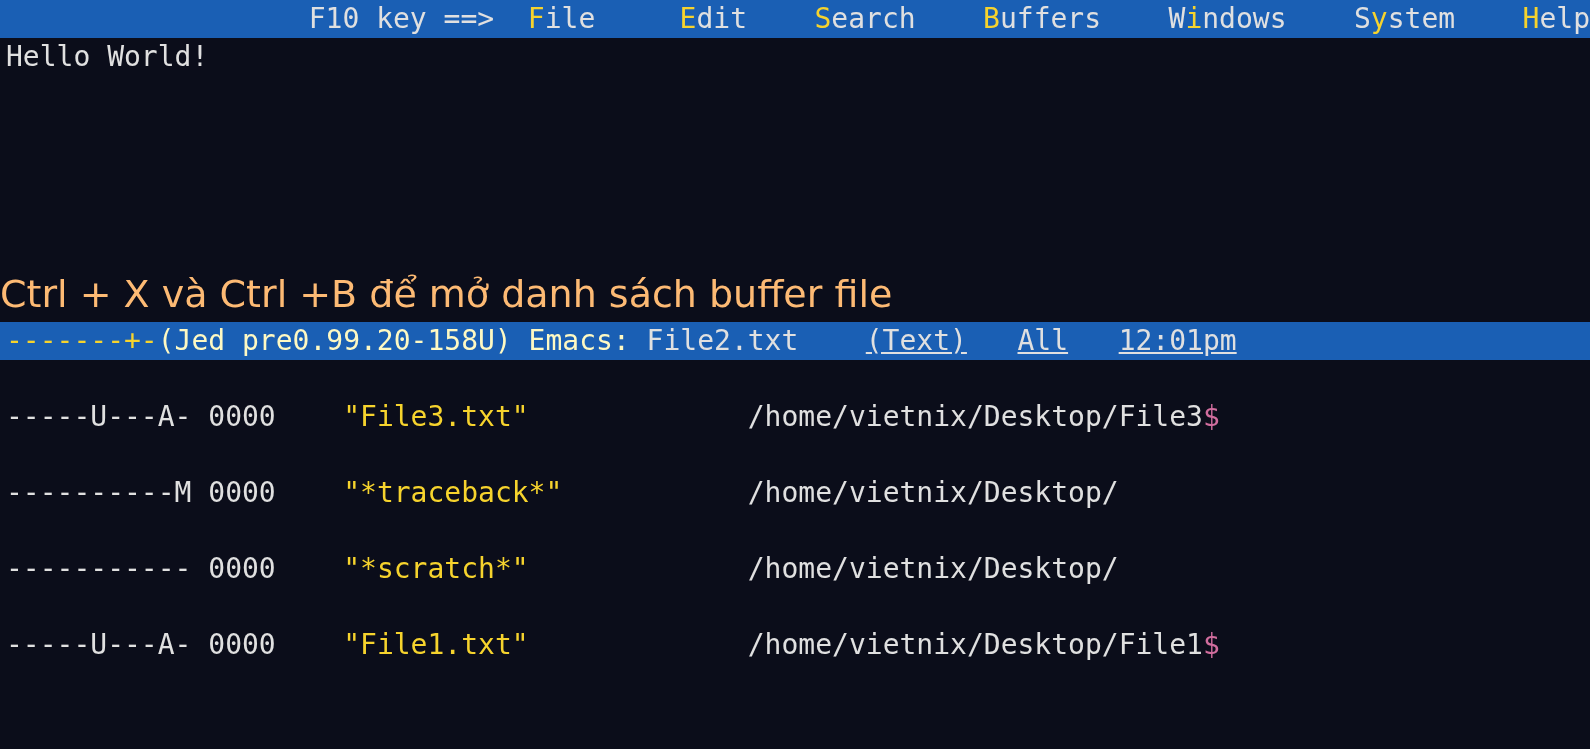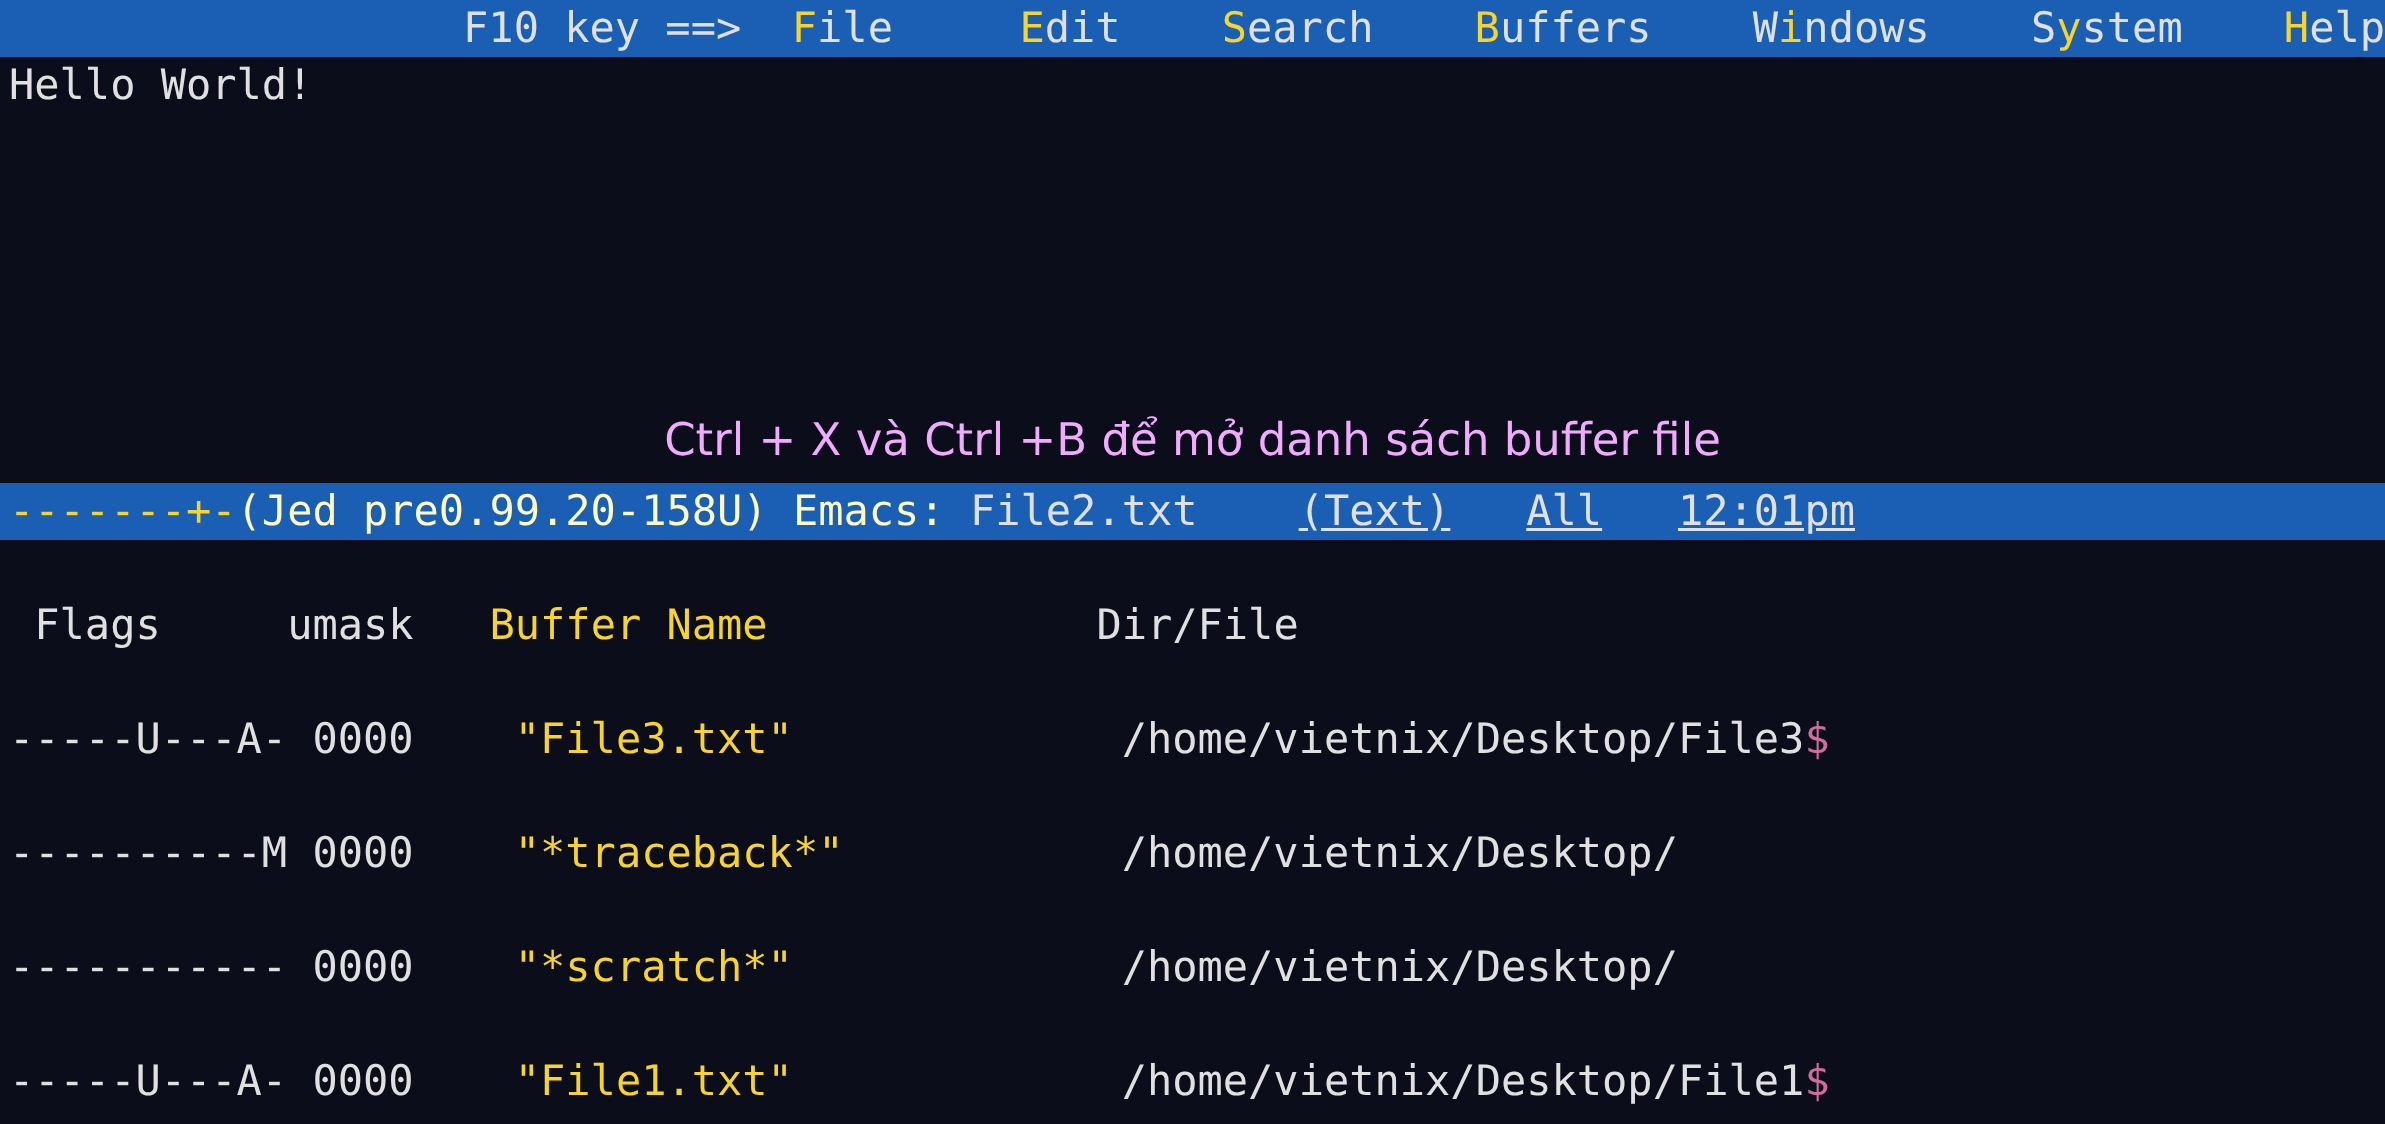--- a/index.html
+++ b/index.html
@@ -32,24 +32,23 @@
     color: #f6d32d;
   }
   .editor-area {
     color: #e0e0e0;
     padding-left: 6px;
     white-space: pre;
     height: 228px;
   }
   .annotation {
     width: 100%;
-    text-align: center;
     font-family: "DejaVu Sans", "Liberation Sans", sans-serif;
-    font-size: 30px;
-    color: #f0abfc;
+    font-size: 38px;
+    color: #fdba74;
     height: 56px;
     line-height: 56px;
   }
   .modeline {
     background: #1a5fb4;
     white-space: pre;
     height: 38px;
     padding-left: 6px;
     color: #f6d32d;
   }
@@ -71,19 +70,18 @@
 
 <div class="menubar"><span class="f10">F10 key ==&gt;  </span><span class="item"><span class="hotkey">F</span><span>ile</span></span><span>     </span><span class="item"><span class="hotkey">E</span><span>dit</span></span><span>    </span><span class="item"><span class="hotkey">S</span><span>earch</span></span><span>    </span><span class="item"><span class="hotkey">B</span><span>uffers</span></span><span>    </span><span class="item"><span>W</span><span class="hotkey">i</span><span>ndows</span></span><span>    </span><span class="item"><span>S</span><span class="hotkey">y</span><span>stem</span></span><span>    </span><span class="item"><span class="hotkey">H</span><span>elp</span></span></div>
 
 <div class="editor-area"><span>Hello World!</span></div>
 
 <div class="annotation">Ctrl + X và Ctrl +B để mở danh sách buffer file</div>
 
 <div class="modeline"><span class="dashes">-------+-</span><span class="label">(Jed pre0.99.20-158U)</span> <span class="label">Emacs: </span><span class="file">File2.txt</span>    <span class="right">(Text)</span>   <span class="right">All</span>   <span class="right">12:01pm</span></div>
 
 <div class="buffer-list">
-<div class="row"><span> Flags</span>     <span>umask</span>   <span class="buf-col">Buffer Name</span>             <span>Dir/File</span></div>
 <div class="row"><span>-----U---A-</span> <span>0000</span>    <span class="buf-col">"File3.txt"</span>             <span>/home/vietnix/Desktop/File3</span><span class="truncmark">$</span></div>
 <div class="row"><span>----------M</span> <span>0000</span>    <span class="buf-col">"*traceback*"</span>           <span>/home/vietnix/Desktop/</span></div>
 <div class="row"><span>-----------</span> <span>0000</span>    <span class="buf-col">"*scratch*"</span>             <span>/home/vietnix/Desktop/</span></div>
 <div class="row"><span>-----U---A-</span> <span>0000</span>    <span class="buf-col">"File1.txt"</span>             <span>/home/vietnix/Desktop/File1</span><span class="truncmark">$</span></div>
 
 </div>
 
 </body></html>

